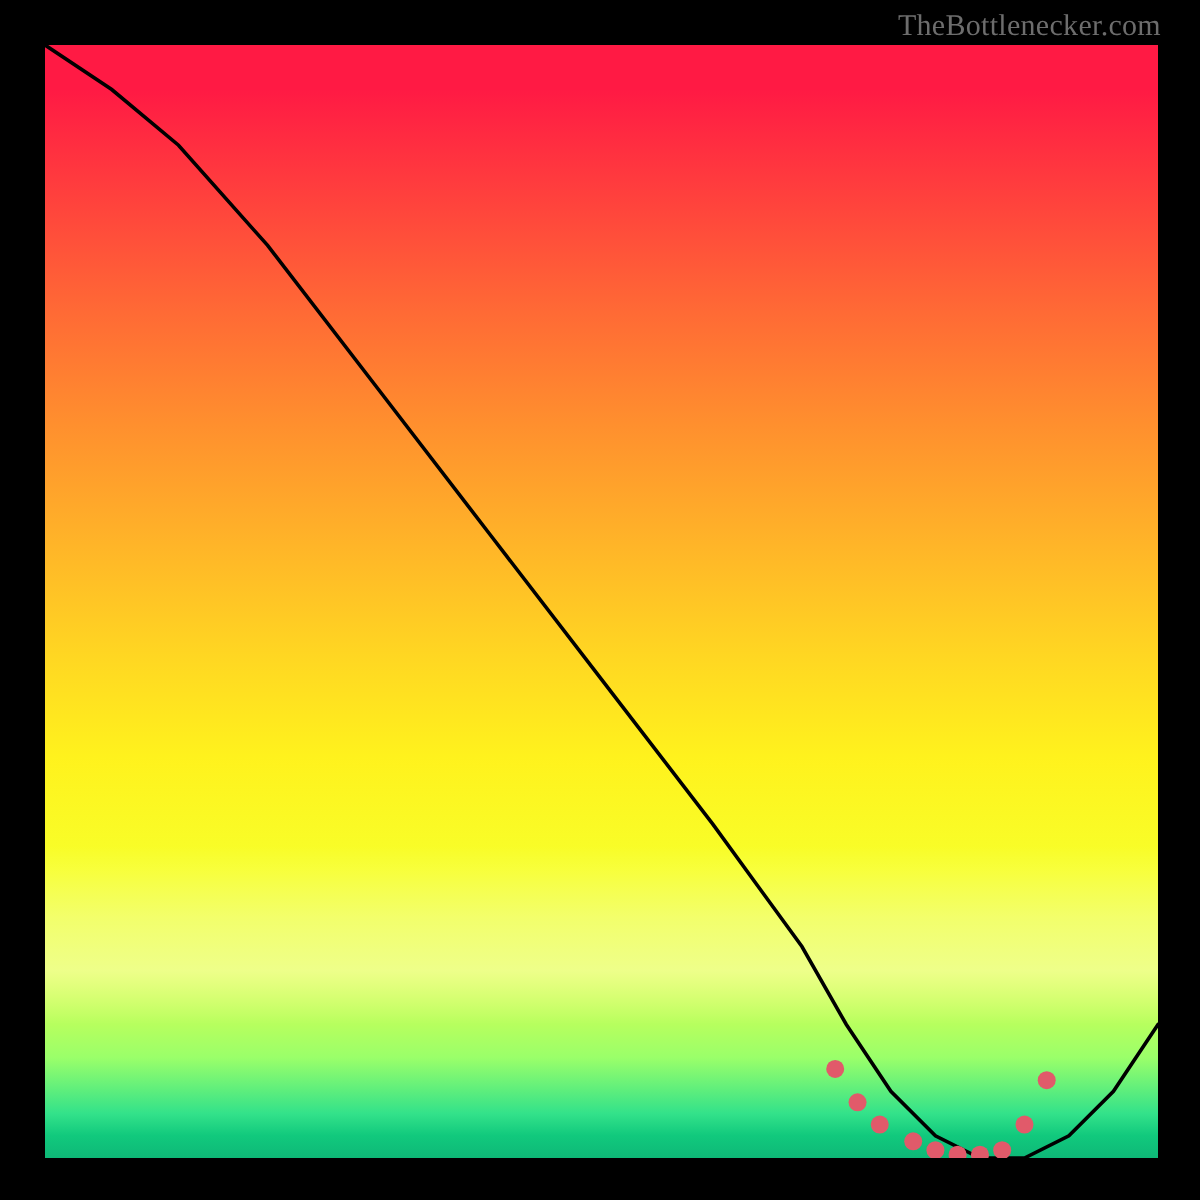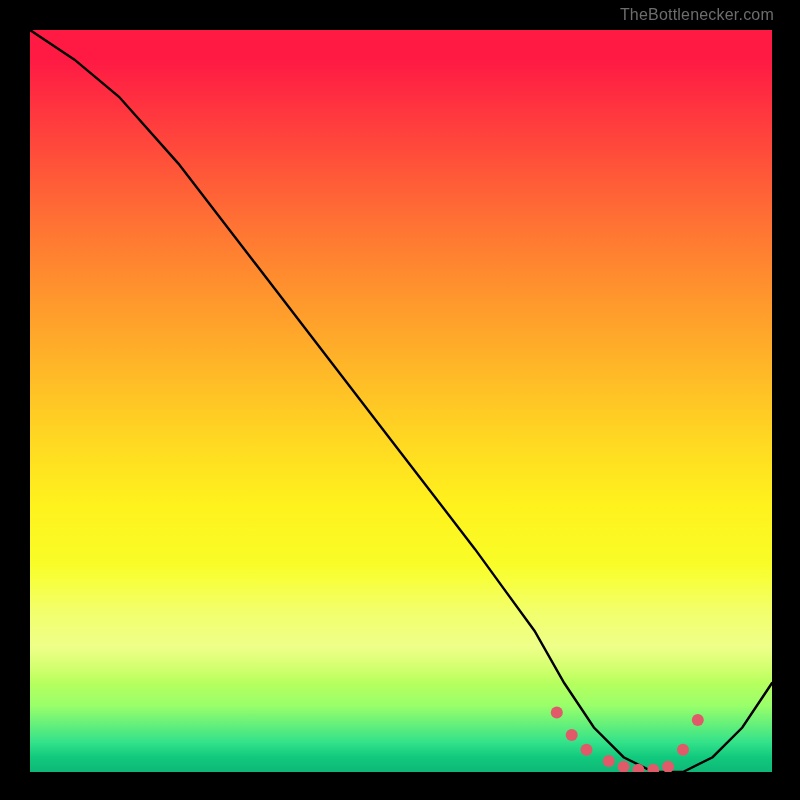--- a/index.html
+++ b/index.html
@@ -63,23 +63,24 @@
   }
   svg.curve {
     position: absolute;
     inset: 0;
   }
   .watermark {
     position: absolute;
     top: 6px;
     right: 26px;
     color: #6d6d6d;
-    font-size: 16px;
+    font-size: 20px;
     letter-spacing: 0.2px;
     user-select: none;
+    font-family: Liberation Serif, serif;
   }
 </style>
 </head>
 <body>
 
 <div class="stage">
   <div class="watermark">TheBottleneсker.com</div>
 
   <div class="plot">
     <div class="gradient"></div>

